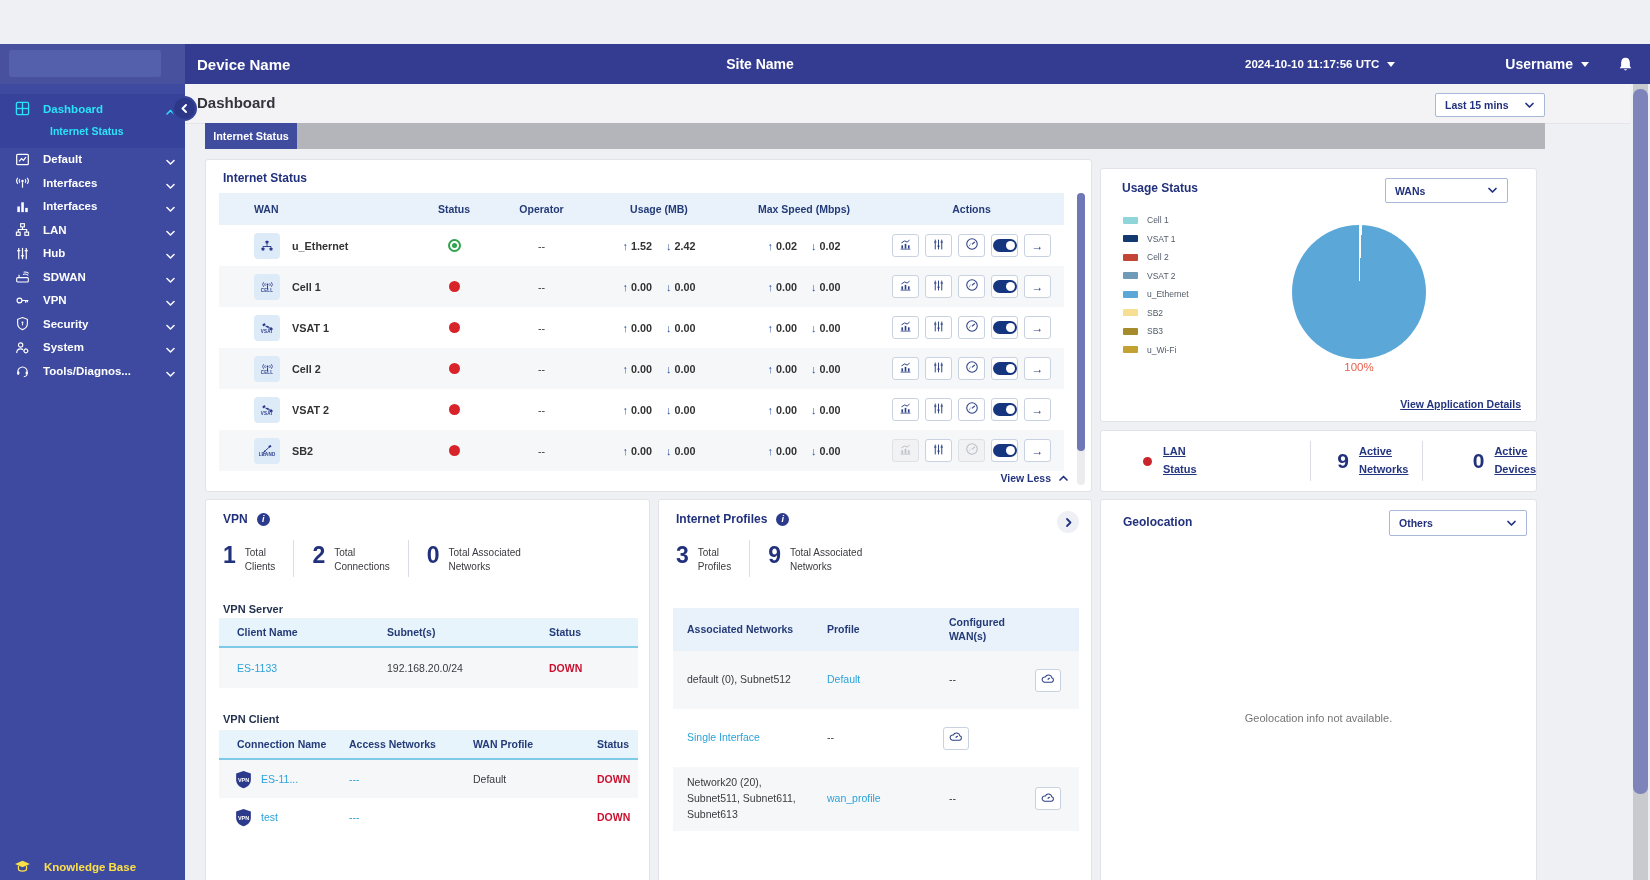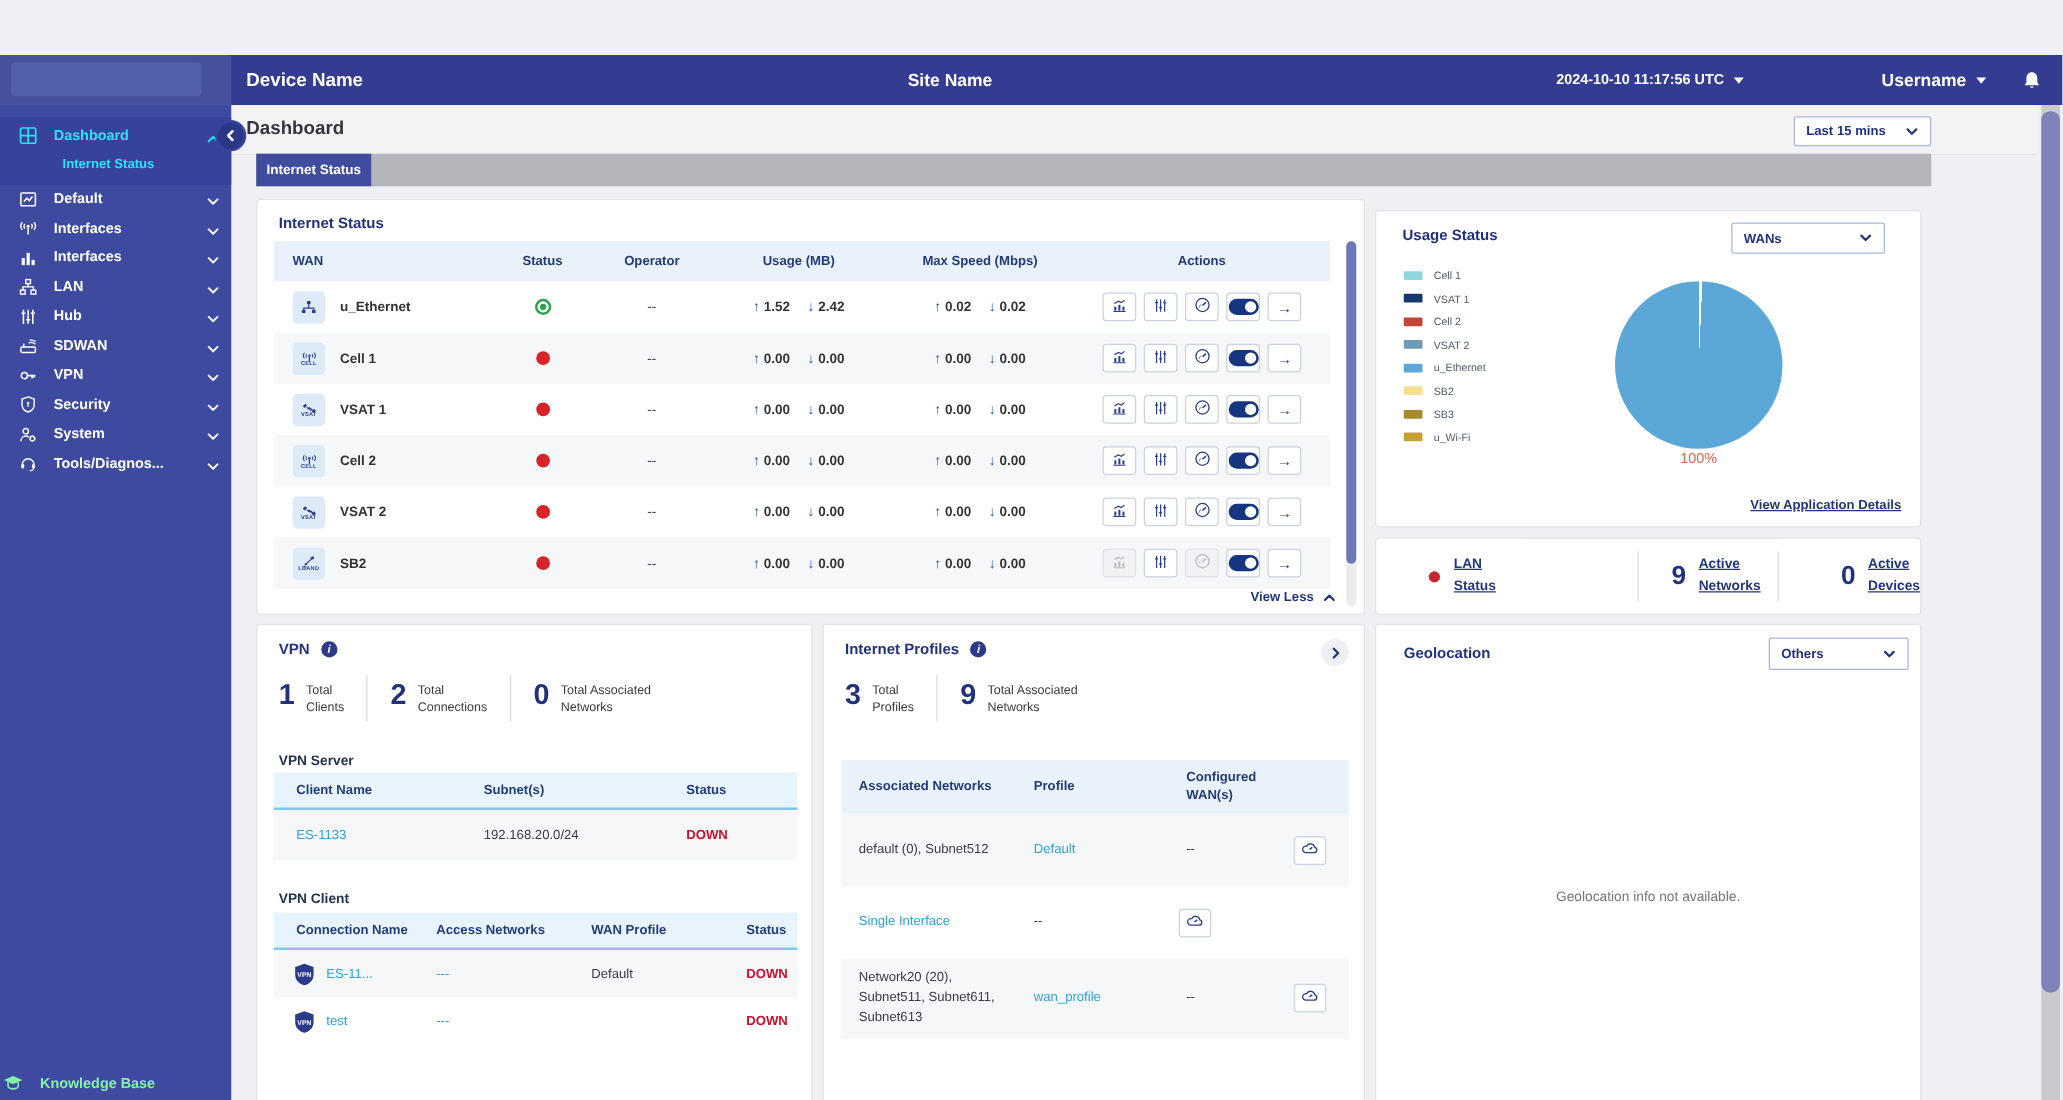--- a/index.html
+++ b/index.html
@@ -21,21 +21,21 @@
   
   .sidebar { position:absolute; left:0; top:40px; width:185px; height:822px; background:#3E4AA0; z-index:20; }
   .nav { padding-top:10px; }
   .nav-group-active { background:#37439A; padding:3px 0 6px 0; }
   .nav-item { height:23.5px; display:flex; align-items:center; padding:0 10px 0 14px; cursor:pointer; color:#fff; }
   .nav-item .ni-icon { width:17px; height:17px; margin-right:12px; display:flex; align-items:center; justify-content:center; flex:none; }
   .nav-item .ni-label { font-size:11.5px; font-weight:bold; flex:1; white-space:nowrap; }
   .nav-item .ni-chev { width:10px; height:10px; opacity:.95; }
   .nav-item.active { color:#2BE3F8; }
   .nav-sub { height:21px; display:flex; align-items:center; padding-left:50px; font-size:10.5px; font-weight:bold; color:#2BE3F8; cursor:pointer; }
-  .kb { position:absolute; bottom:26px; left:0; width:100%; height:26px; display:flex; align-items:center; padding-left:2px; color:#86efac; cursor:pointer; }
+  .kb { position:absolute; bottom:26px; left:0; width:100%; height:26px; display:flex; align-items:center; padding-left:14px; color:#fde047; cursor:pointer; }
   .kb .ni-icon { width:18px; height:18px; margin-right:12px; }
   .kb .ni-label { font-size:11.5px; font-weight:bold; }
   .collapse-btn { position:absolute; left:174px; top:54px; width:21px; height:21px; border-radius:50%; background:#2C3788; color:#fff; display:flex; align-items:center; justify-content:center; z-index:40; cursor:pointer; box-shadow:0 0 0 2px #37439A; }
 
   
   .main { position:absolute; left:185px; top:40px; width:1445px; height:822px; background:#EFF0F4; }
   .page-head { position:absolute; top:0; left:0; width:100%; height:40px; background:#F3F3F6; border-bottom:1px solid #E4E4E9; }
   .page-title { position:absolute; left:12px; top:10px; font-size:15px; font-weight:bold; color:#34343C; }
   .select { display:flex; align-items:center; justify-content:space-between; background:#fff; border:1px solid #A9B7D9; border-radius:2px; padding:0 9px; color:#22317C; font-size:10.5px; font-weight:bold; cursor:pointer; }
   .select .sel-chev { width:11px; height:11px; color:#22317C; }
@@ -43,21 +43,21 @@
   .tab-bar { position:absolute; top:39px; left:20px; width:1340px; height:26px; background:#B3B5BB; }
   .tab-active { position:absolute; left:0; top:0; width:92px; height:26px; background:#404D9F; color:#fff; font-size:10.8px; font-weight:bold; display:flex; align-items:center; justify-content:center; cursor:pointer; }
 
   .panel { position:absolute; background:#fff; border:1px solid #E2E3E9; border-radius:3px; }
   .panel-title { font-size:12px; font-weight:bold; color:#22317C; }
 
   
   .p-istatus { left:20px; top:75px; width:887px; height:333px; }
   .p-istatus .panel-title { position:absolute; left:17px; top:11px; }
   .ist-table { position:absolute; left:13px; top:33px; width:845px; }
-  .ist-head, .ist-row { display:grid; grid-template-columns:175px 80px 95px 140px 150px 1fr; align-items:center; }
+  .ist-head, .ist-row { display:grid; grid-template-columns:175px 80px 95px 140px 150px 1fr; align-items:center;padding-left:20px; }
   .ist-head { height:32px; background:#E9F2FB; font-size:10.5px; font-weight:bold; color:#243B78; }
   .ist-row { height:41px; font-size:10.8px; color:#3A3A40; }
   .ist-row.alt { background:#F6F7F9; }
   .c-wan { display:flex; align-items:center; padding-left:15px; gap:12px; }
   .c-center { display:flex; align-items:center; justify-content:center; gap:4px; }
   .wan-ic { width:26px; height:26px; background:#DDEBF9; border-radius:4px; color:#2C3A8C; display:flex; flex-direction:column; align-items:center; justify-content:center; line-height:1; }
   .wan-ic .badge { font-size:4.5px; font-weight:bold; margin-top:-1px; letter-spacing:.2px; }
   .wan-name { font-weight:bold; color:#333; }
   .st-up { width:13px; height:13px; border:2px solid #2EA44E; border-radius:50%; display:flex; align-items:center; justify-content:center; }
   .st-up i { width:5px; height:5px; background:#2EA44E; border-radius:50%; }
@@ -132,21 +132,21 @@
   .pf-head { display:grid; grid-template-columns:140px 122px 92px 1fr; background:#E9F2FB; font-size:10.5px; font-weight:bold; color:#243B78; align-items:center; min-height:36px; }
   .pf-row { display:grid; grid-template-columns:140px 122px 92px 1fr; align-items:center; min-height:58px; font-size:10.5px; color:#3A3A40; }
   .pf-row.alt { background:#F6F7F9; }
   .pf-c1 { padding:8px 10px 8px 14px; line-height:1.5; }
   .pf-head .pf-c1 { line-height:1.3; }
   .cloud-btn { width:26px; height:23px; border:1px solid #C9D2E0; border-radius:3px; background:#fff; color:#2B3F85; display:flex; align-items:center; justify-content:center; cursor:pointer; margin-left:8px; }
 
   
   .p-geo { left:915px; top:415px; width:437px; height:390px; }
   .p-geo .panel-title { position:absolute; left:22px; top:15px; }
-  .geo-select { position:absolute; right:9px; top:10px; width:112px; height:26px; }
+  .geo-select { position:absolute; right:9px; top:10px; width:138px; height:26px; }
   .geo-empty { position:absolute; left:50%; top:212px; transform:translateX(-50%); font-size:11px; color:#757578; white-space:nowrap; }
 
   
   .page-vscroll { position:absolute; right:2px; top:40px; width:15px; height:822px; background:#C9CACE; z-index:25; }
   .page-vthumb { position:absolute; top:5px; left:0; width:15px; height:705px; background:#7E84B9; border-radius:7px; }
   .page-hbar { position:absolute; left:0; top:862px; width:1650px; height:18px; background:#E7E7EC; z-index:26; }
 </style>
 </head>
 <body>
 

